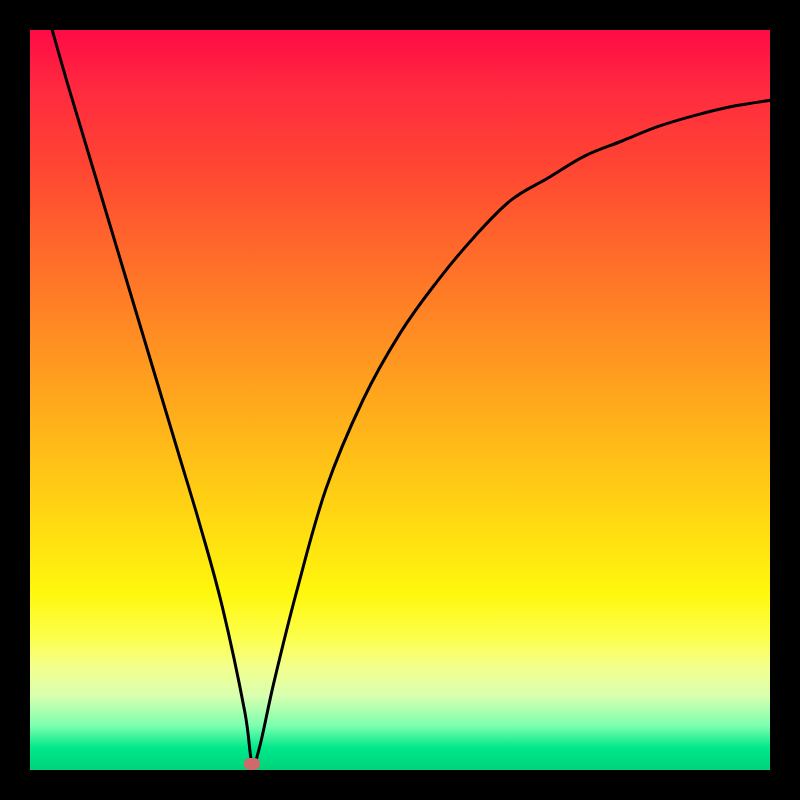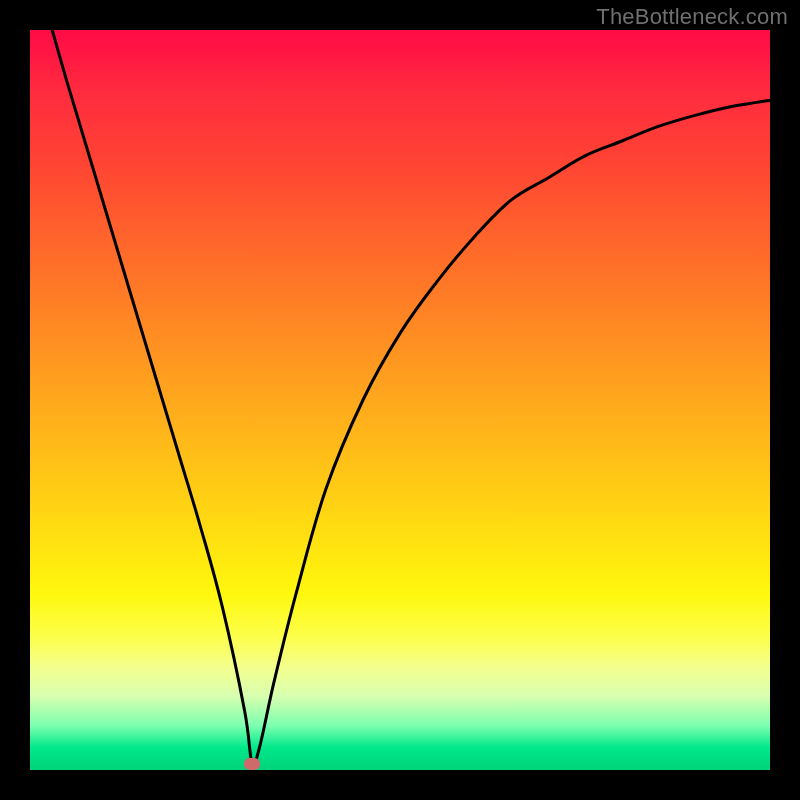--- a/index.html
+++ b/index.html
@@ -55,20 +55,19 @@
     height: 12px;
     border-radius: 6px / 5px;
     background: #cf6a6a;
     transform: translate(-50%, -50%);
   }
 </style>
 </head>
 <body>
 
 <div class="frame">
-  <div class="watermark">TheBottleneck.com</div>
   <div class="plot-area">
     <svg class="curve" viewBox="0 0 740 740" preserveAspectRatio="none">
       <path id="curve-path" fill="none" stroke="#000000" stroke-width="3" stroke-linecap="round" stroke-linejoin="round" d="M 22.20 0.00 C 24.86 9.32, 30.34 29.16, 37.00 51.80 C 43.66 74.44, 51.21 99.16, 59.20 125.80 C 67.19 152.44, 73.41 173.16, 81.40 199.80 C 89.39 226.44, 95.61 247.16, 103.60 273.80 C 111.59 300.44, 117.81 321.16, 125.80 347.80 C 133.79 374.44, 140.01 395.16, 148.00 421.80 C 155.99 448.44, 162.21 467.83, 170.20 495.80 C 178.19 523.77, 184.41 543.90, 192.40 577.20 C 200.39 610.50, 209.27 652.83, 214.60 680.80 C 219.93 708.77, 219.34 725.94, 222.00 732.60 C 224.66 739.26, 225.40 732.45, 229.40 717.80 C 233.40 703.15, 237.54 679.17, 244.20 651.20 C 250.86 623.23, 257.08 597.03, 266.40 562.40 C 275.72 527.77, 284.01 493.43, 296.00 458.80 C 307.99 424.17, 319.68 397.97, 333.00 370.00 C 346.32 342.03, 356.68 324.71, 370.00 303.40 C 383.32 282.09, 393.68 268.92, 407.00 251.60 C 420.32 234.28, 430.68 221.85, 444.00 207.20 C 457.32 192.55, 467.68 180.86, 481.00 170.20 C 494.32 159.54, 504.68 155.99, 518.00 148.00 C 531.32 140.01, 541.68 132.46, 555.00 125.80 C 568.32 119.14, 578.68 116.33, 592.00 111.00 C 605.32 105.67, 615.68 100.86, 629.00 96.20 C 642.32 91.54, 652.68 88.70, 666.00 85.10 C 679.32 81.50, 689.68 78.88, 703.00 76.22 C 716.32 73.56, 733.34 71.37, 740.00 70.30"></path>
     </svg>
     <div id="marker" class="marker" style="left: 222px; top: 734.08px; background: rgb(207, 106, 106);"></div>
   </div>
 </div>
 
 </body></html>

